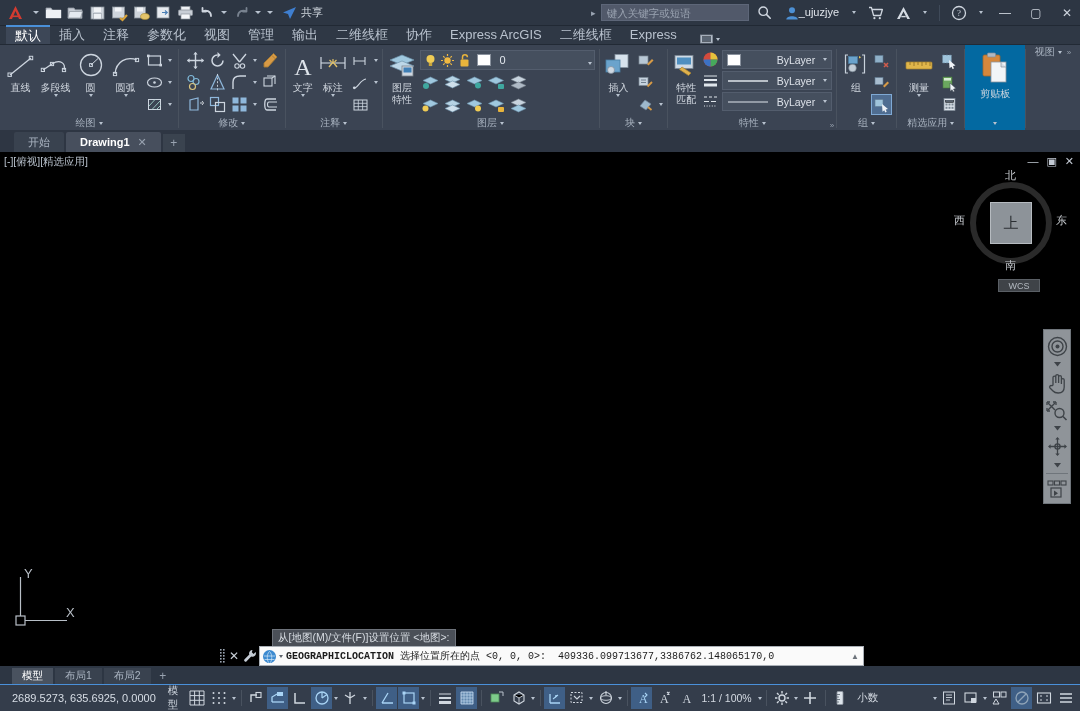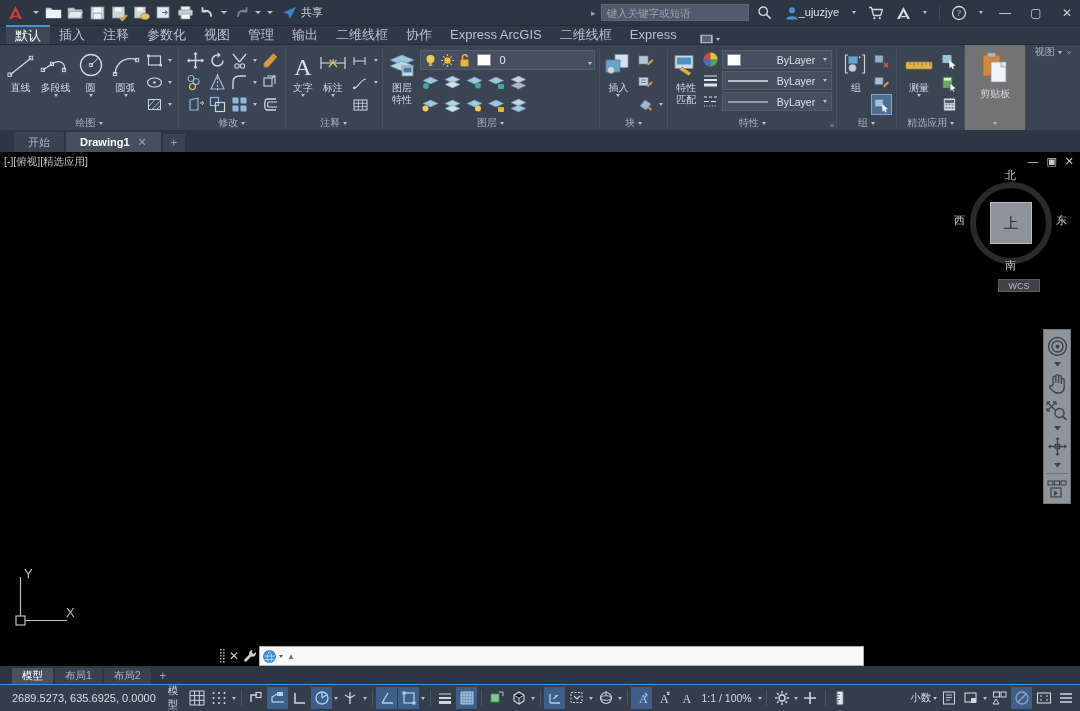--- a/index.html
+++ b/index.html
@@ -227,21 +227,21 @@
     height: 22px; min-width: 21px; display: flex; align-items: center; justify-content: center;
     padding: 0 3px; font-size: 10.5px; color: #ccd3dc;
   }
   .sb-item.on { background: #4a6versus; }
   .sb-item.on { background: #3f5f86; }
   .sb-sep { width: 1px; height: 16px; background: #4b5costume; }
   .sb-sep { width: 1px; height: 16px; background: #4a5costume; background: #49525f; margin: 0 3px; }
   .sb-caret { width: 10px; height: 22px; display: flex; align-items: center; justify-content: center; }
   .sb-text { font-size: 10.5px; color: #d4dae2; padding: 0 4px; white-space: nowrap; }
   .sb-select { display: flex; align-items: center; gap: 2px; min-width: 86px; }
-  .sb-select .v { flex: 1; font-size: 10.5px; color: #d4dae2; padding-left: 6px; text-align: right; }
+  .sb-select .v { flex: 1; font-size: 10.5px; color: #d4dae2; padding-left: 6px; }
   svg { overflow: visible; }
 </style>
 </head>
 <body>
 
 <div class="app">
 
   <div class="titlebar">
     <div class="qat-logo">
       <svg width="17" height="15" viewBox="0 0 17 15">
@@ -985,21 +985,21 @@
             </div>
         </div>
       </div>
       <div class="panel-title">
         <span>精选应用</span>
           <i class="caret sm"></i>
       </div>
     </div>
     <div class="panel-div"></div>
 
-    <div class="panel" style="width:62px; background:#737373">
+    <div class="panel" style="width:62px; background:#0369a1">
       <div class="panel-body" style="justify-content:center">
         <div class="bigbtn" style="width:52px">
           <div class="gl" style="height:36px">
             <svg width="32" height="34" viewBox="0 0 32 34">
                 <rect x="4" y="3" width="17" height="21" rx="1.5" fill="#d4873c" stroke="#a4682c" stroke-width=".8"></rect>
                 <rect x="8.5" y="1" width="8" height="4" rx="1" fill="#b0b8c0" stroke="#848e99" stroke-width=".7"></rect>
                 <rect x="12" y="10" width="15" height="20" fill="#f2f5f8" stroke="#8d959f" stroke-width=".8"></rect>
                 <path d="M22 10 v5 h5" fill="#d8dee5" stroke="#8d959f" stroke-width=".7"></path>
               </svg>
           </div>
@@ -1108,20 +1108,21 @@
     <div class="ucs">
       <svg width="64" height="66" viewBox="0 0 64 66">
         <rect x="4" y="49" width="9" height="9" stroke="#b8bfc7" stroke-width="1.2" fill="none"></rect>
         <path d="M8.5 49 V10" stroke="#b8bfc7" stroke-width="1.2"></path>
         <path d="M13 53.5 H55" stroke="#b8bfc7" stroke-width="1.2"></path>
         <text x="12" y="11" font-size="13" fill="#b8bfc7" font-family="Liberation Sans, sans-serif">Y</text>
         <text x="54" y="50" font-size="13" fill="#b8bfc7" font-family="Liberation Sans, sans-serif">X</text>
       </svg>
     </div>
 
+    <div class="dyn-prompt">从[地图(M)/文件(F)]设置位置 &lt;地图&gt;:</div>
   </div>
 
   <div class="cmdline">
     <div class="cmd-grip">
       <svg width="5" height="14" viewBox="0 0 5 14">
           <g fill="#9aa4b1">
             <rect x="0" y="0" width="1.6" height="1.6"></rect>
             <rect x="3" y="0" width="1.6" height="1.6"></rect>
             <rect x="0" y="3" width="1.6" height="1.6"></rect>
             <rect x="3" y="3" width="1.6" height="1.6"></rect>
@@ -1141,20 +1142,26 @@
         </svg>
     </div>
     <div class="cmd-input">
       <div class="cmd-globe">
         <svg width="13" height="13" view8ox="0 0 13 13" viewBox="0 0 13 13">
             <circle cx="6.5" cy="6.5" r="6" fill="#3c8ad0"></circle>
             <path d="M1 5 h11 M1.5 8.5 h10 M6.5 0.5 C3.5 3 3.5 10 6.5 12.5 M6.5 0.5 C9.5 3 9.5 10 6.5 12.5" stroke="#d6e8f7" stroke-width=".7" fill="none"></path>
           </svg>
       </div>
       <i class="caret sm" style="border-top-color:#5d646c"></i>
+      <div class="cmd-text">
+        <b>GEOGRAPHICLOCATION</b>
+        <span>选择位置所在的点</span>
+        <span>&lt;0, 0, 0&gt;:</span>
+        <span style="padding-left:6px">409336.099713677,3386762.148065170,0</span>
+      </div>
       <div class="cmd-up">▲</div>
     </div>
   </div>
 
   <div class="layouttabs">
     <div class="ltab active">模型</div>
     <div class="ltab">布局1</div>
     <div class="ltab">布局2</div>
     <div class="ltab-plus">+</div>
   </div>

